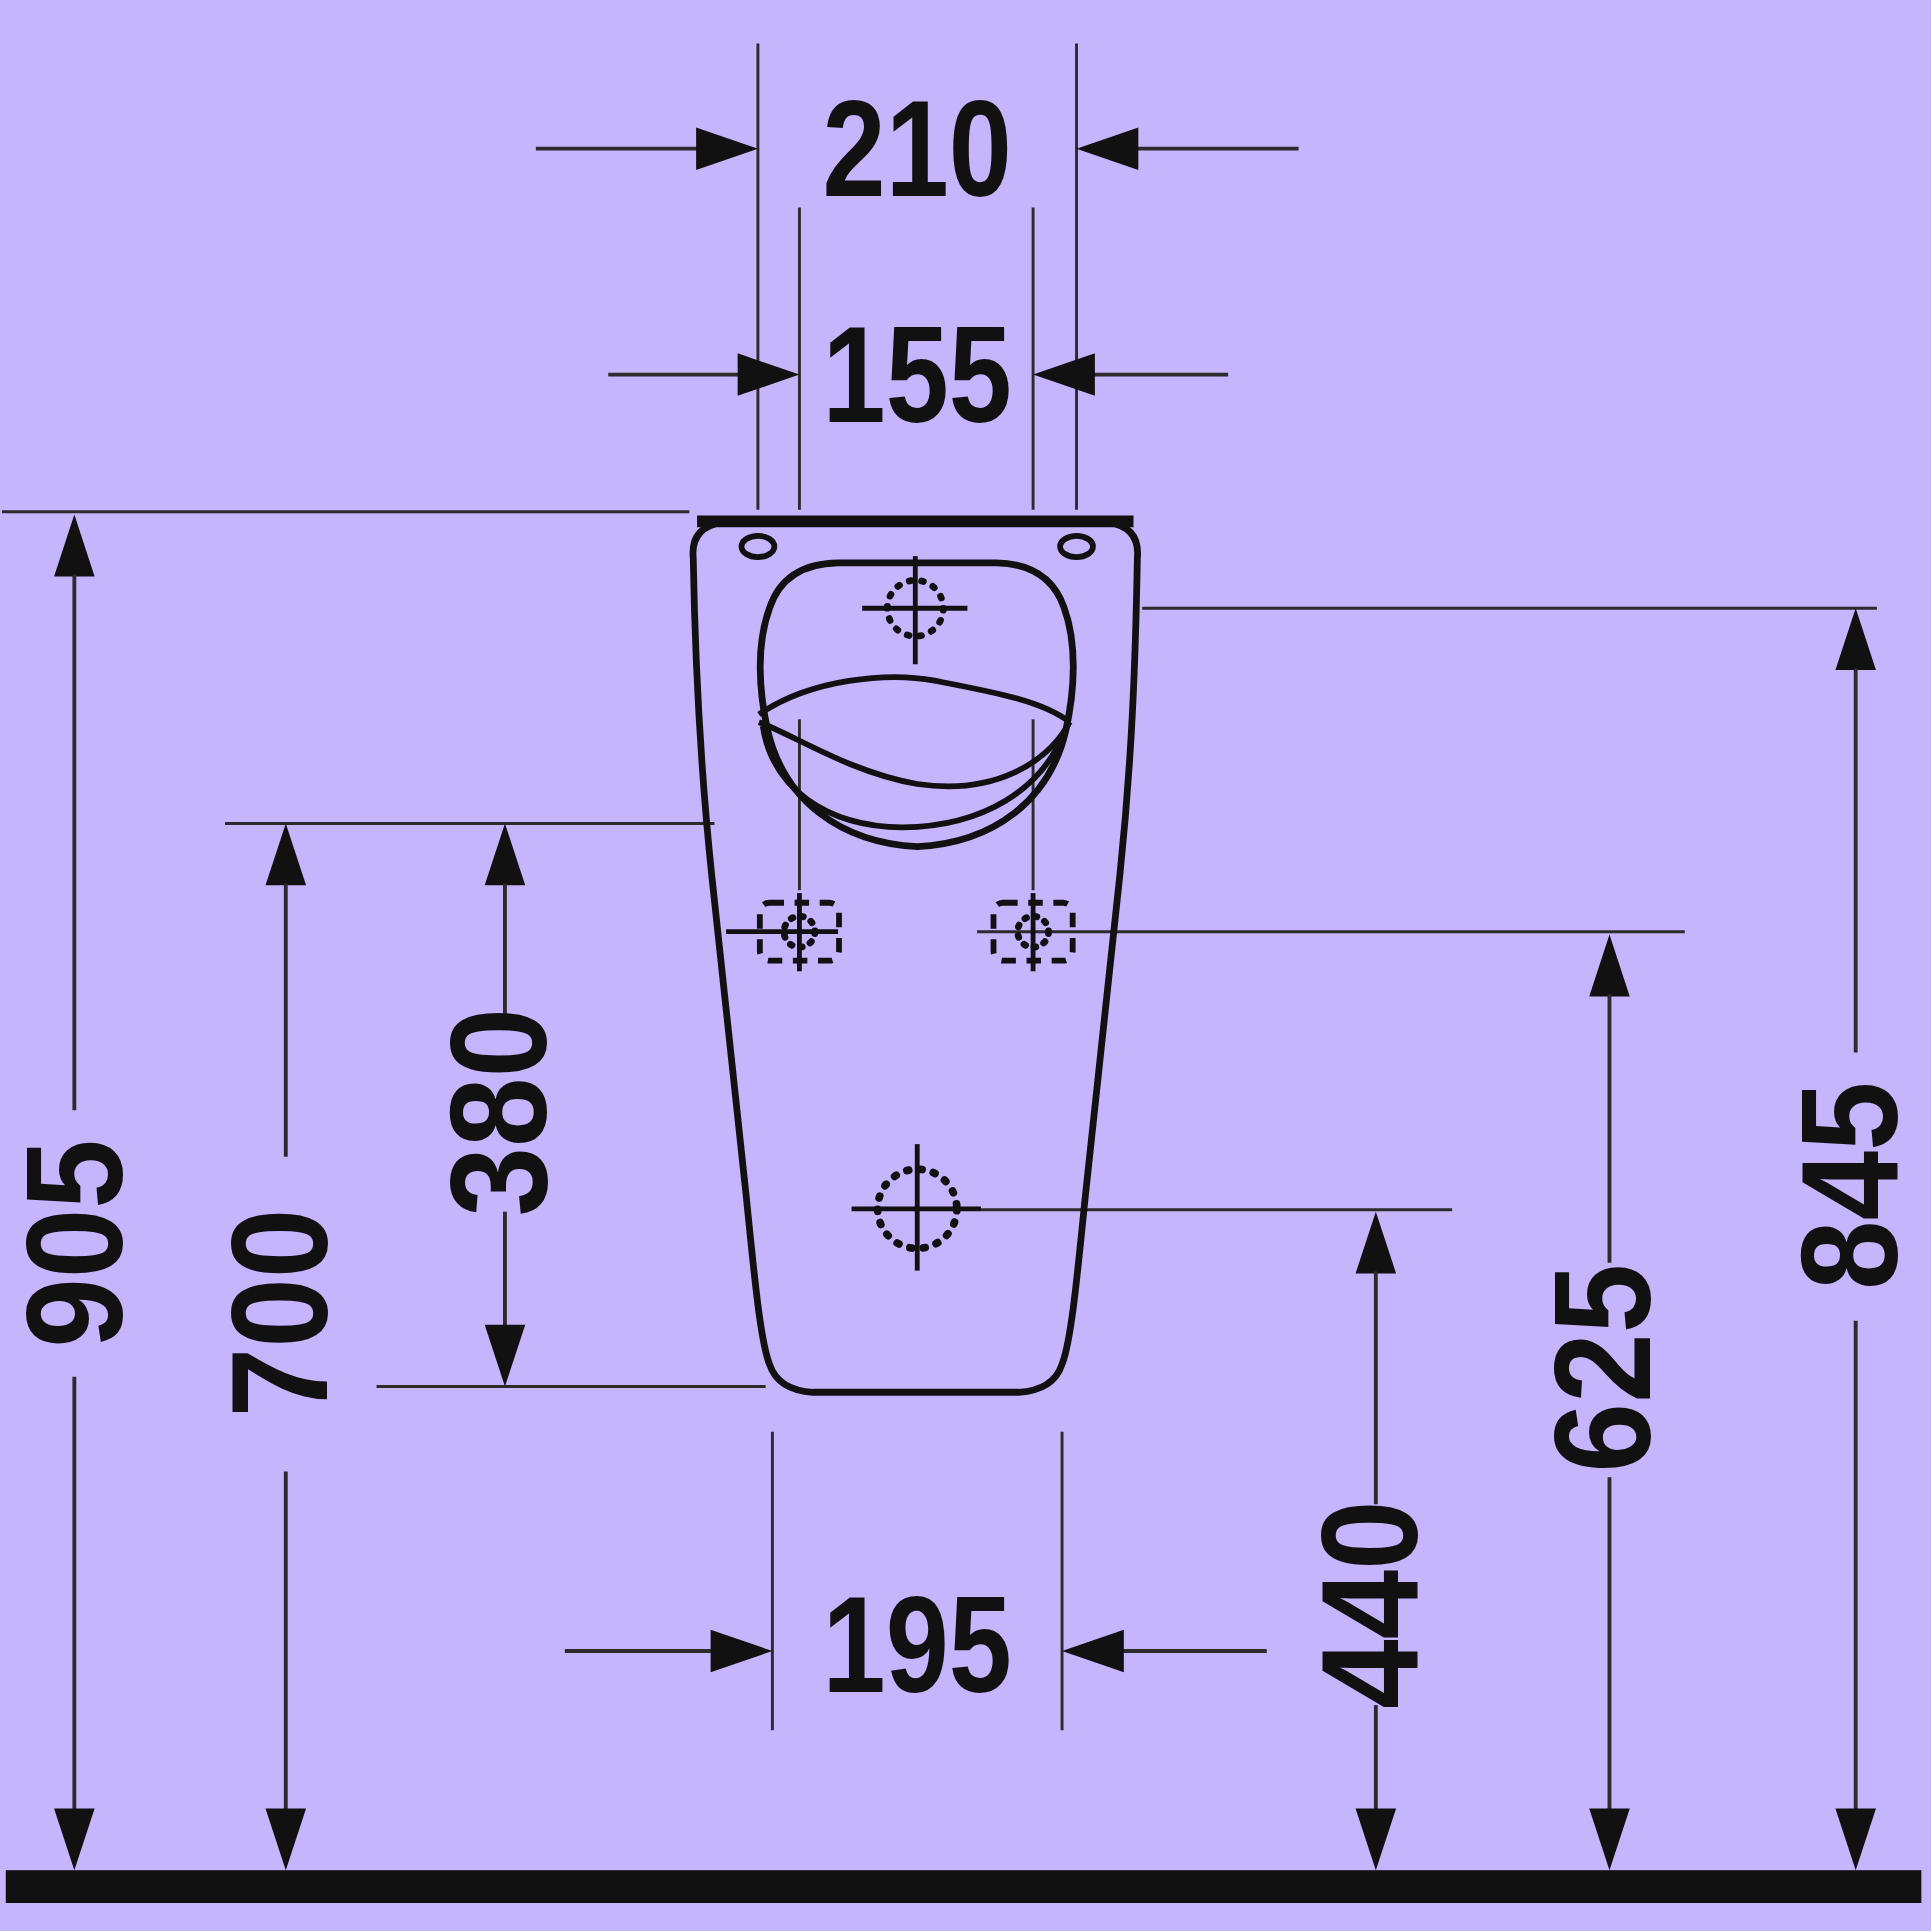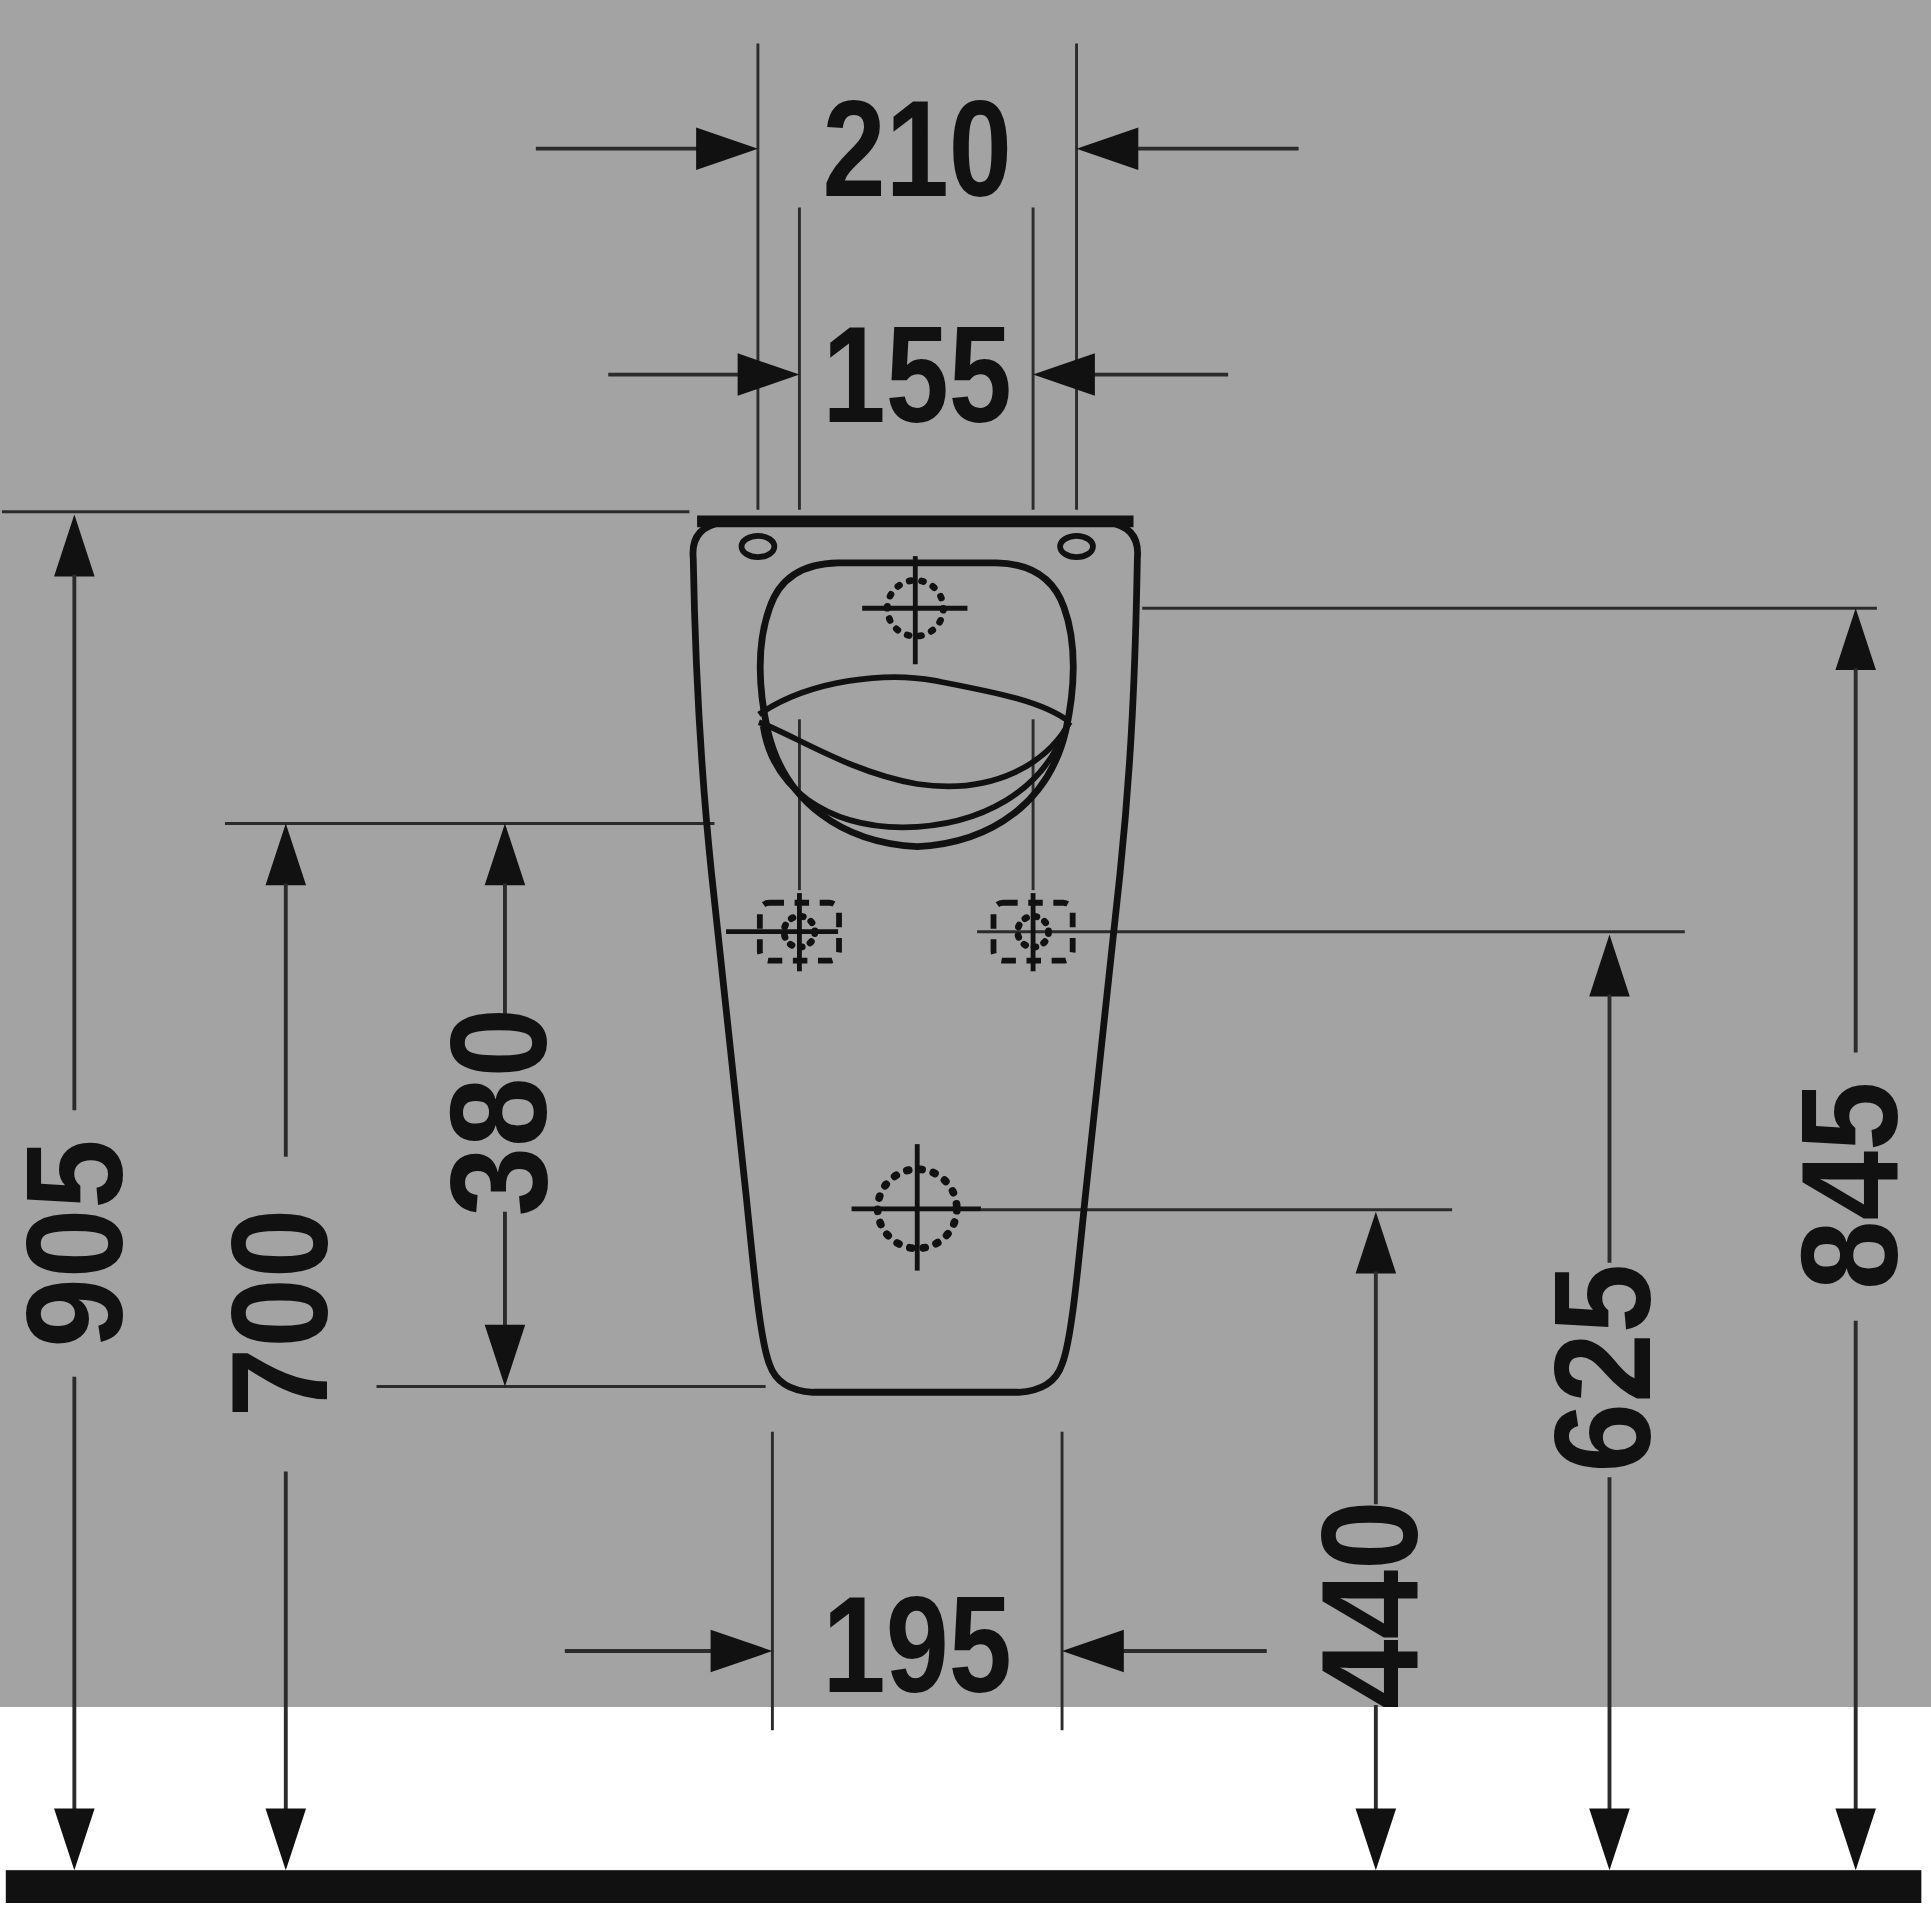--- a/index.html
+++ b/index.html
@@ -1,16 +1,16 @@
 <!DOCTYPE html>
 <html><head>
 <meta charset="utf-8">
 <style>
   html,body{margin:0;padding:0;background:#ffffff;width:1931px;height:1931px;}
-  .stage{width:1931px;height:1707px;position:relative;background:#a3a3a3;}
+  .stage{width:1931px;height:1931px;position:relative;background:#c4b5fd;}
   svg{display:block;}
   .dimtext{
     font-family:"Liberation Sans", sans-serif;
     font-weight:700;
     font-size:142px;
     fill:#111;
   }
 </style>
 </head>
 <body>

